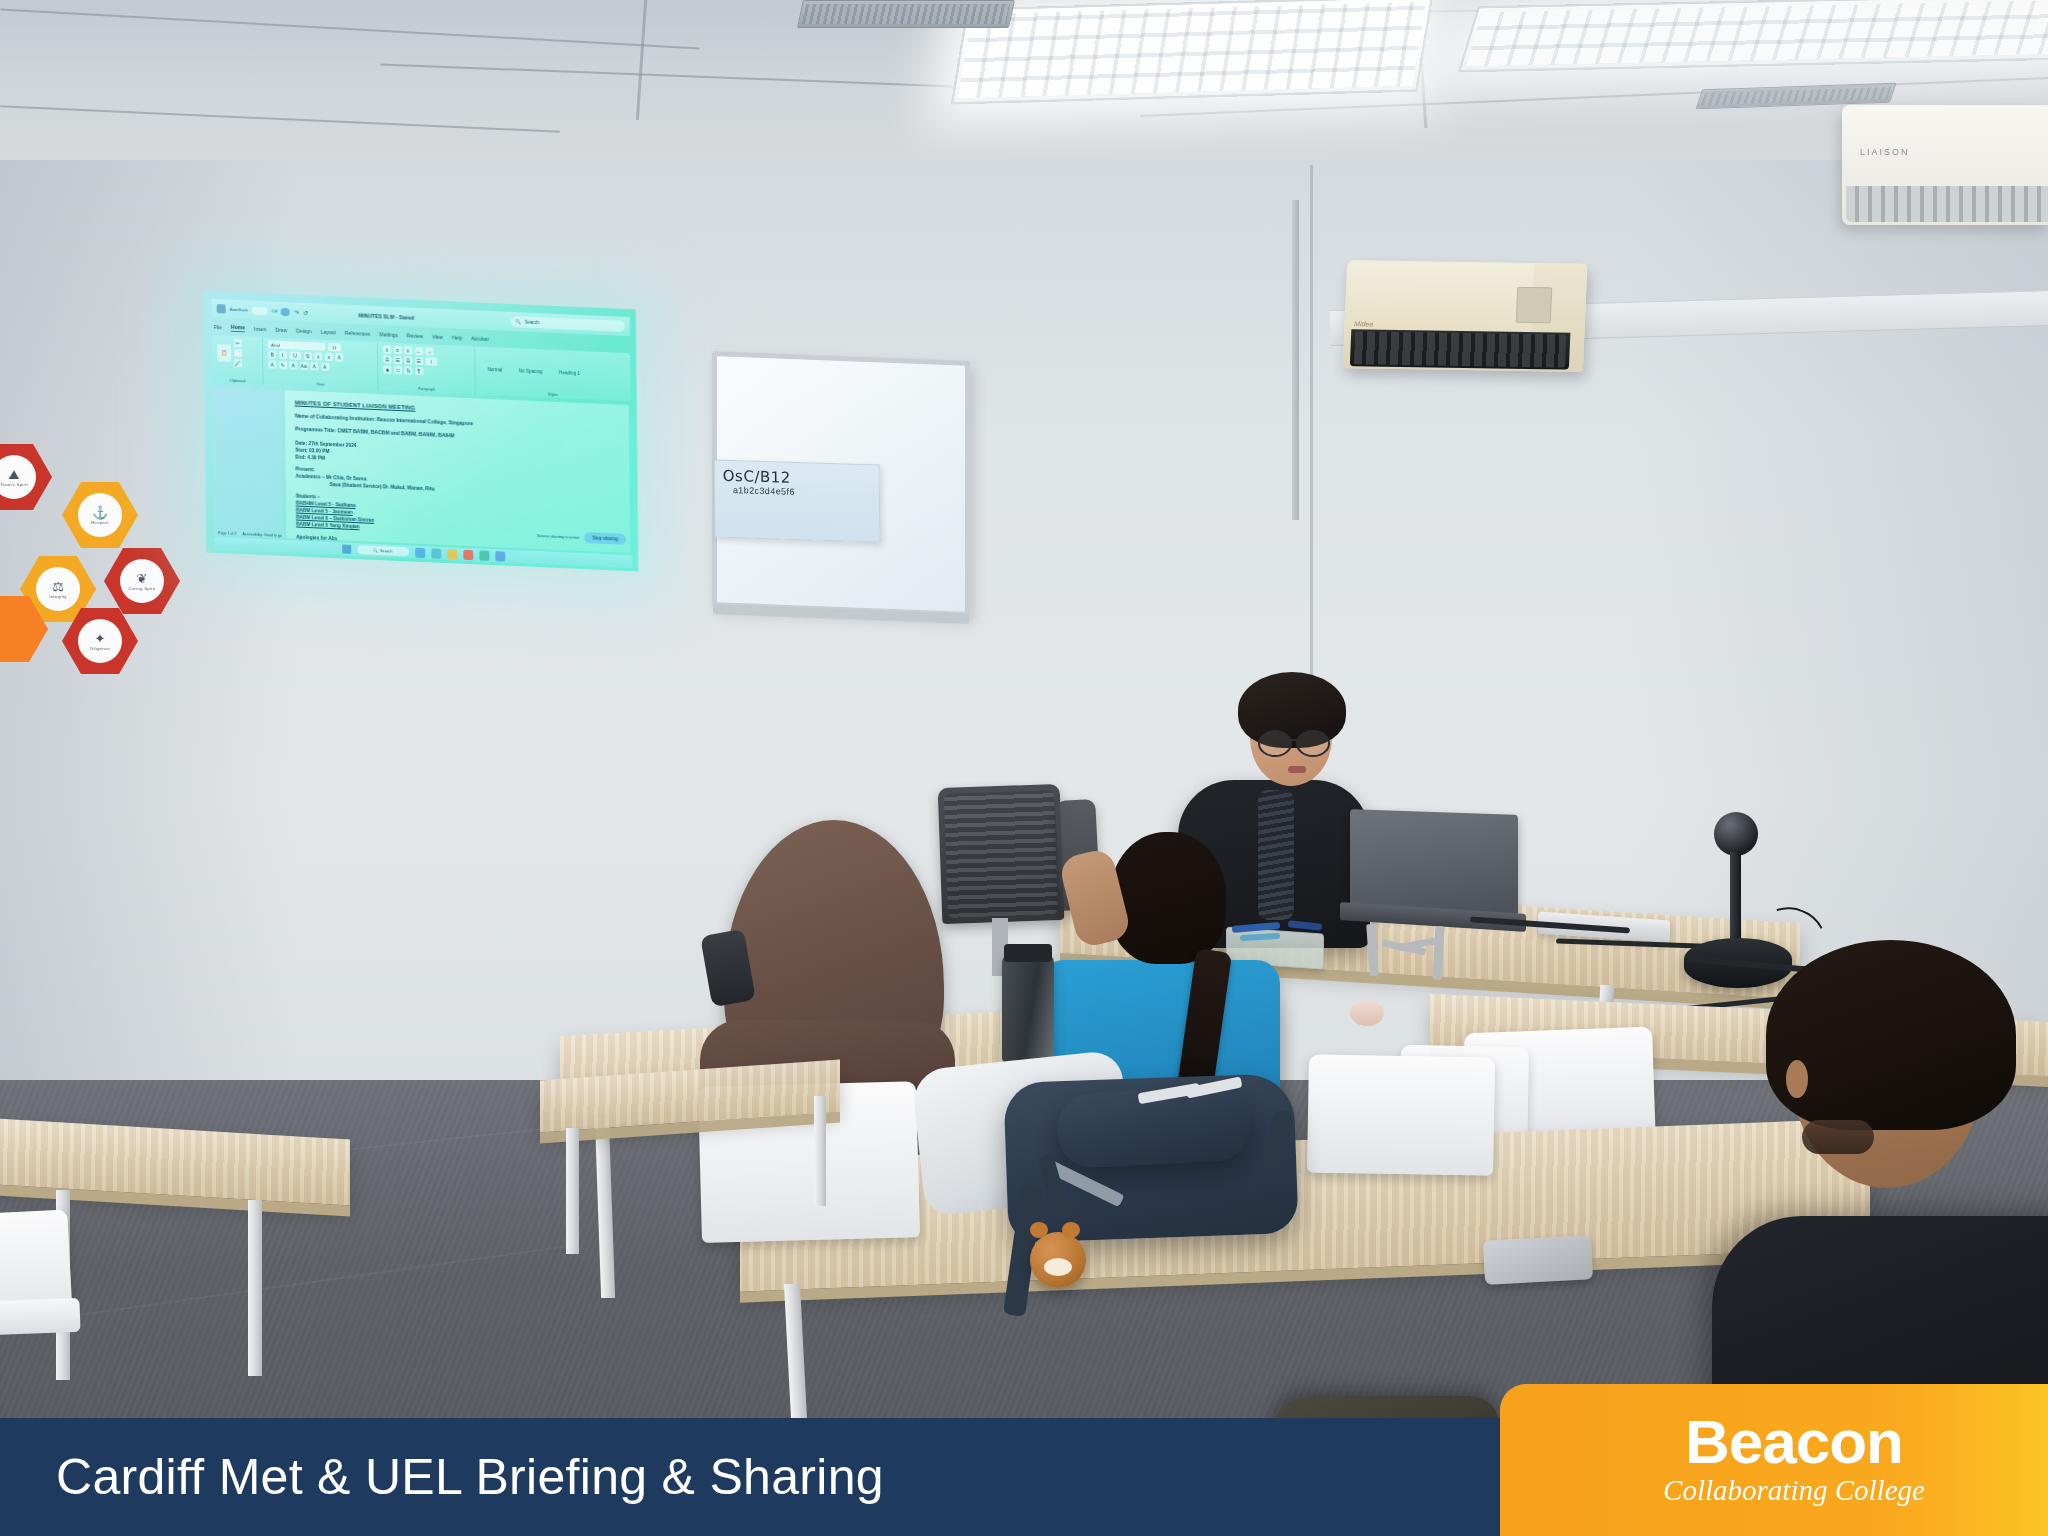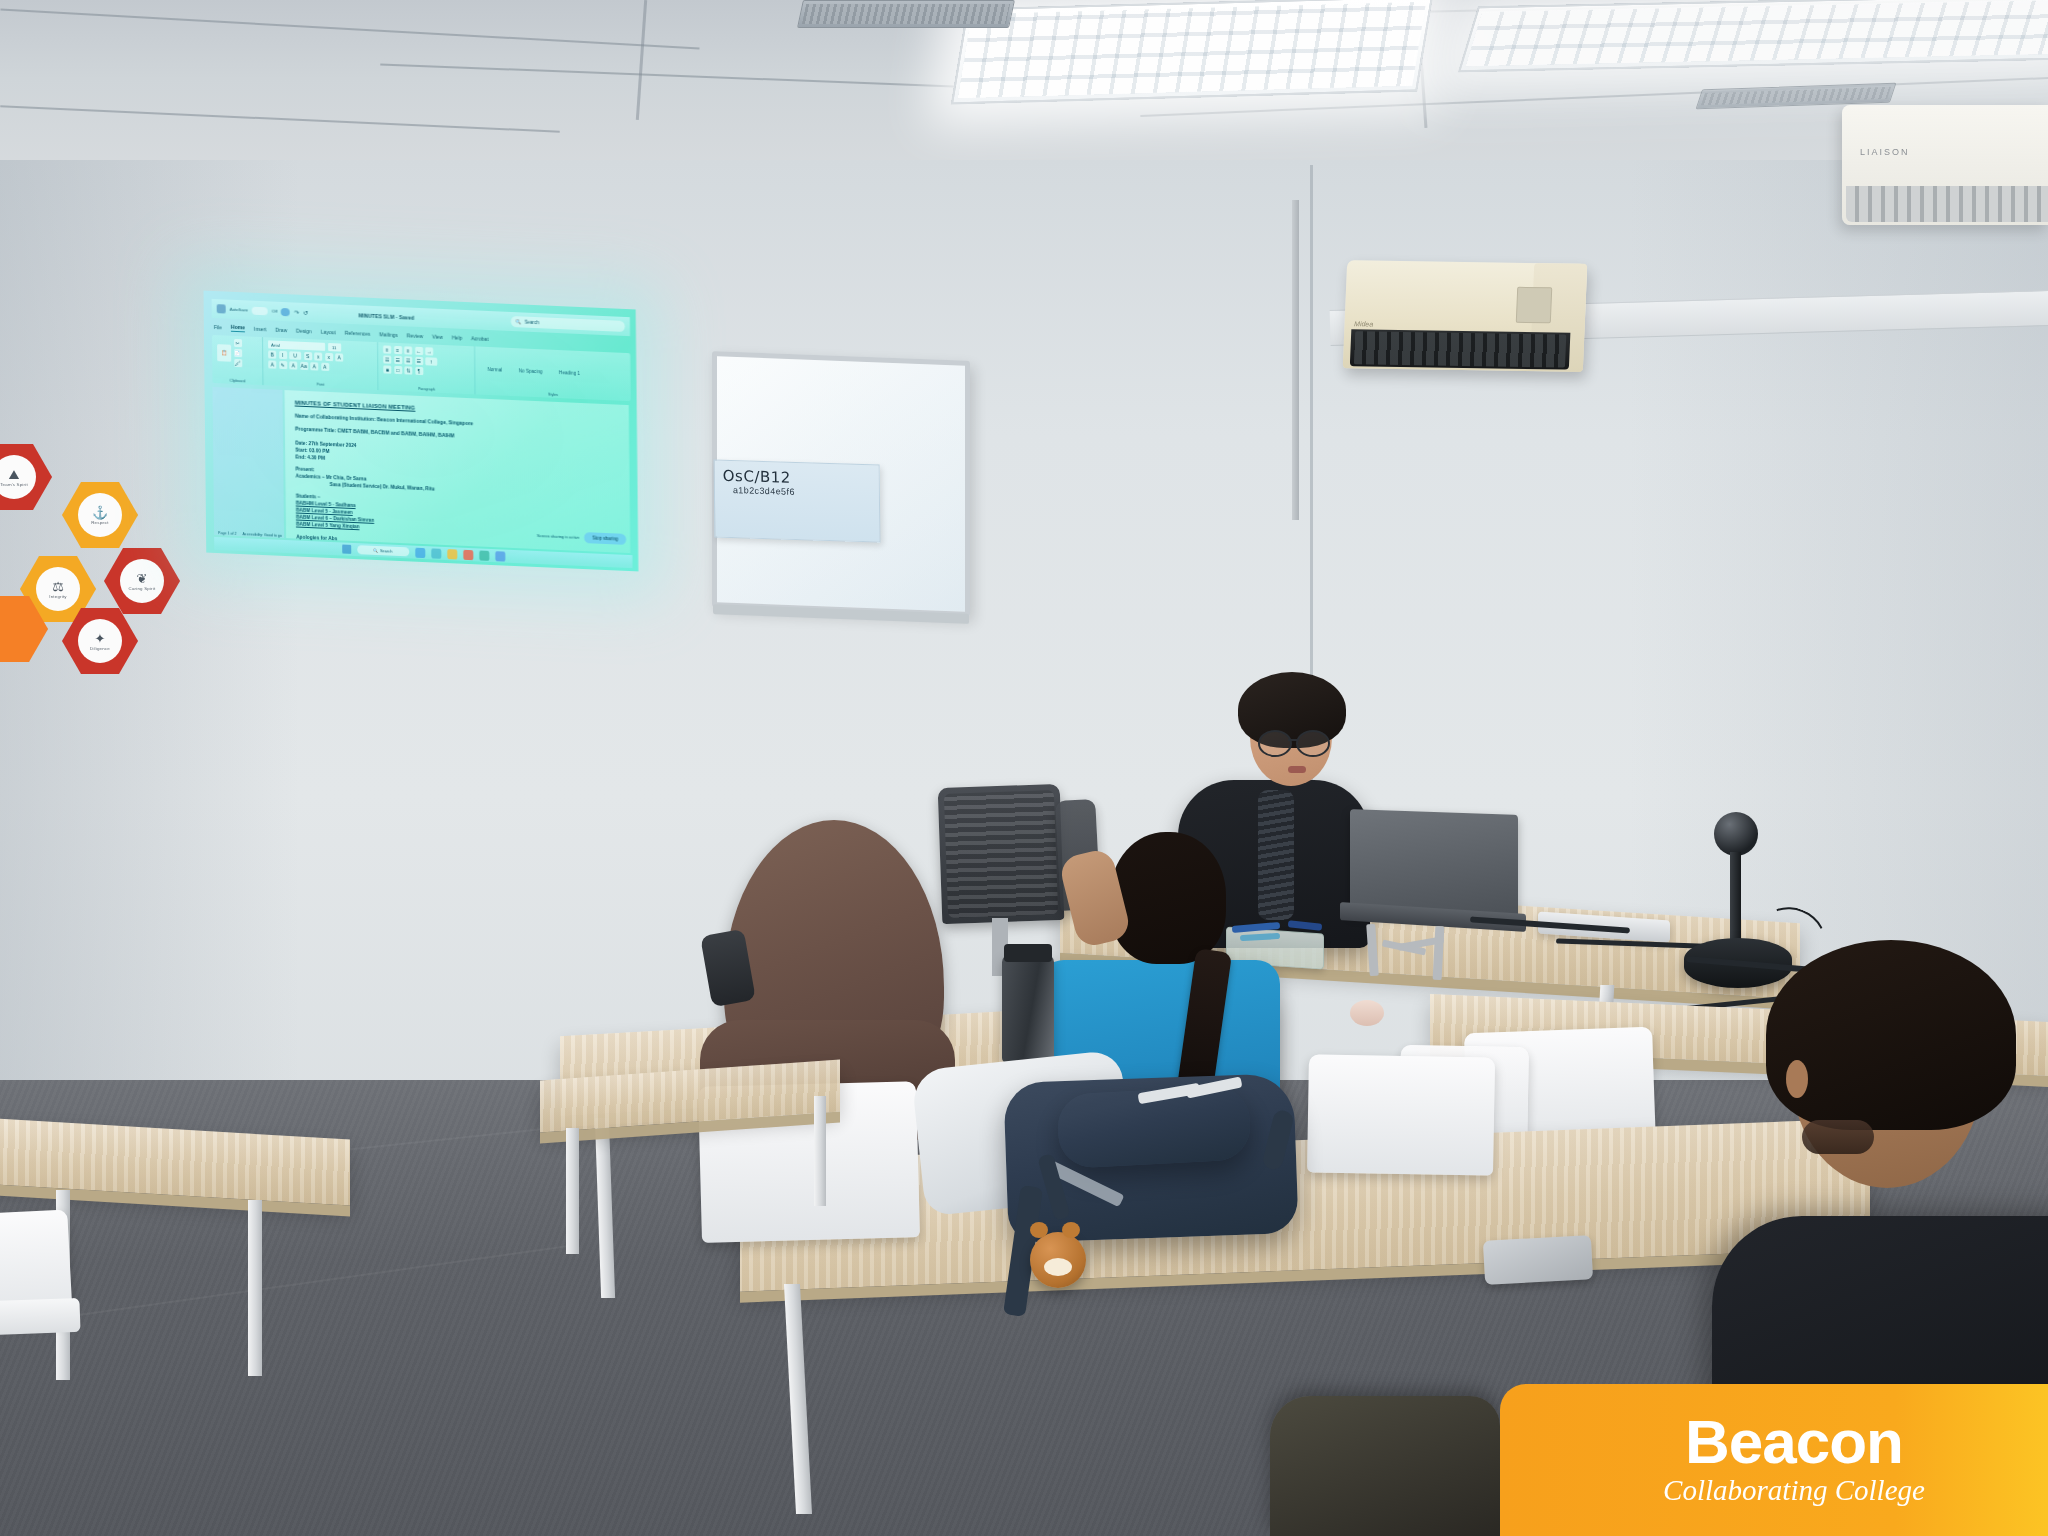--- a/index.html
+++ b/index.html
@@ -610,18 +610,21 @@
   <div class="chair-seat" style="left:-40px;top:1300px;width:120px;height:34px;transform:rotate(-2deg);"></div>
   <div class="table wood" style="left:540px;top:1070px;width:300px;height:52px;transform:skewY(-4deg);opacity:.96;">
       <div class="table-edge"></div>
     </div>
   <div class="leg" style="left:566px;top:1128px;width:13px;height:126px;"></div>
   <div class="leg" style="left:814px;top:1096px;width:12px;height:110px;"></div>
 
   <div style="position:absolute;left:1270px;top:1396px;width:230px;height:140px;
        background:linear-gradient(160deg,#4c4a3f,#2a2823);border-radius:40px 30px 0 0;box-shadow:0 -6px 18px rgba(0,0,0,.3);"></div>
 
+  <div id="caption">
+    <span class="txt">Cardiff Met &amp; UEL Briefing &amp; Sharing</span>
+  </div>
   <div id="logo">
     <span class="b1">Beacon</span>
     <span class="b2">Collaborating College</span>
   </div>
 
 </div>
 
 </body></html>

